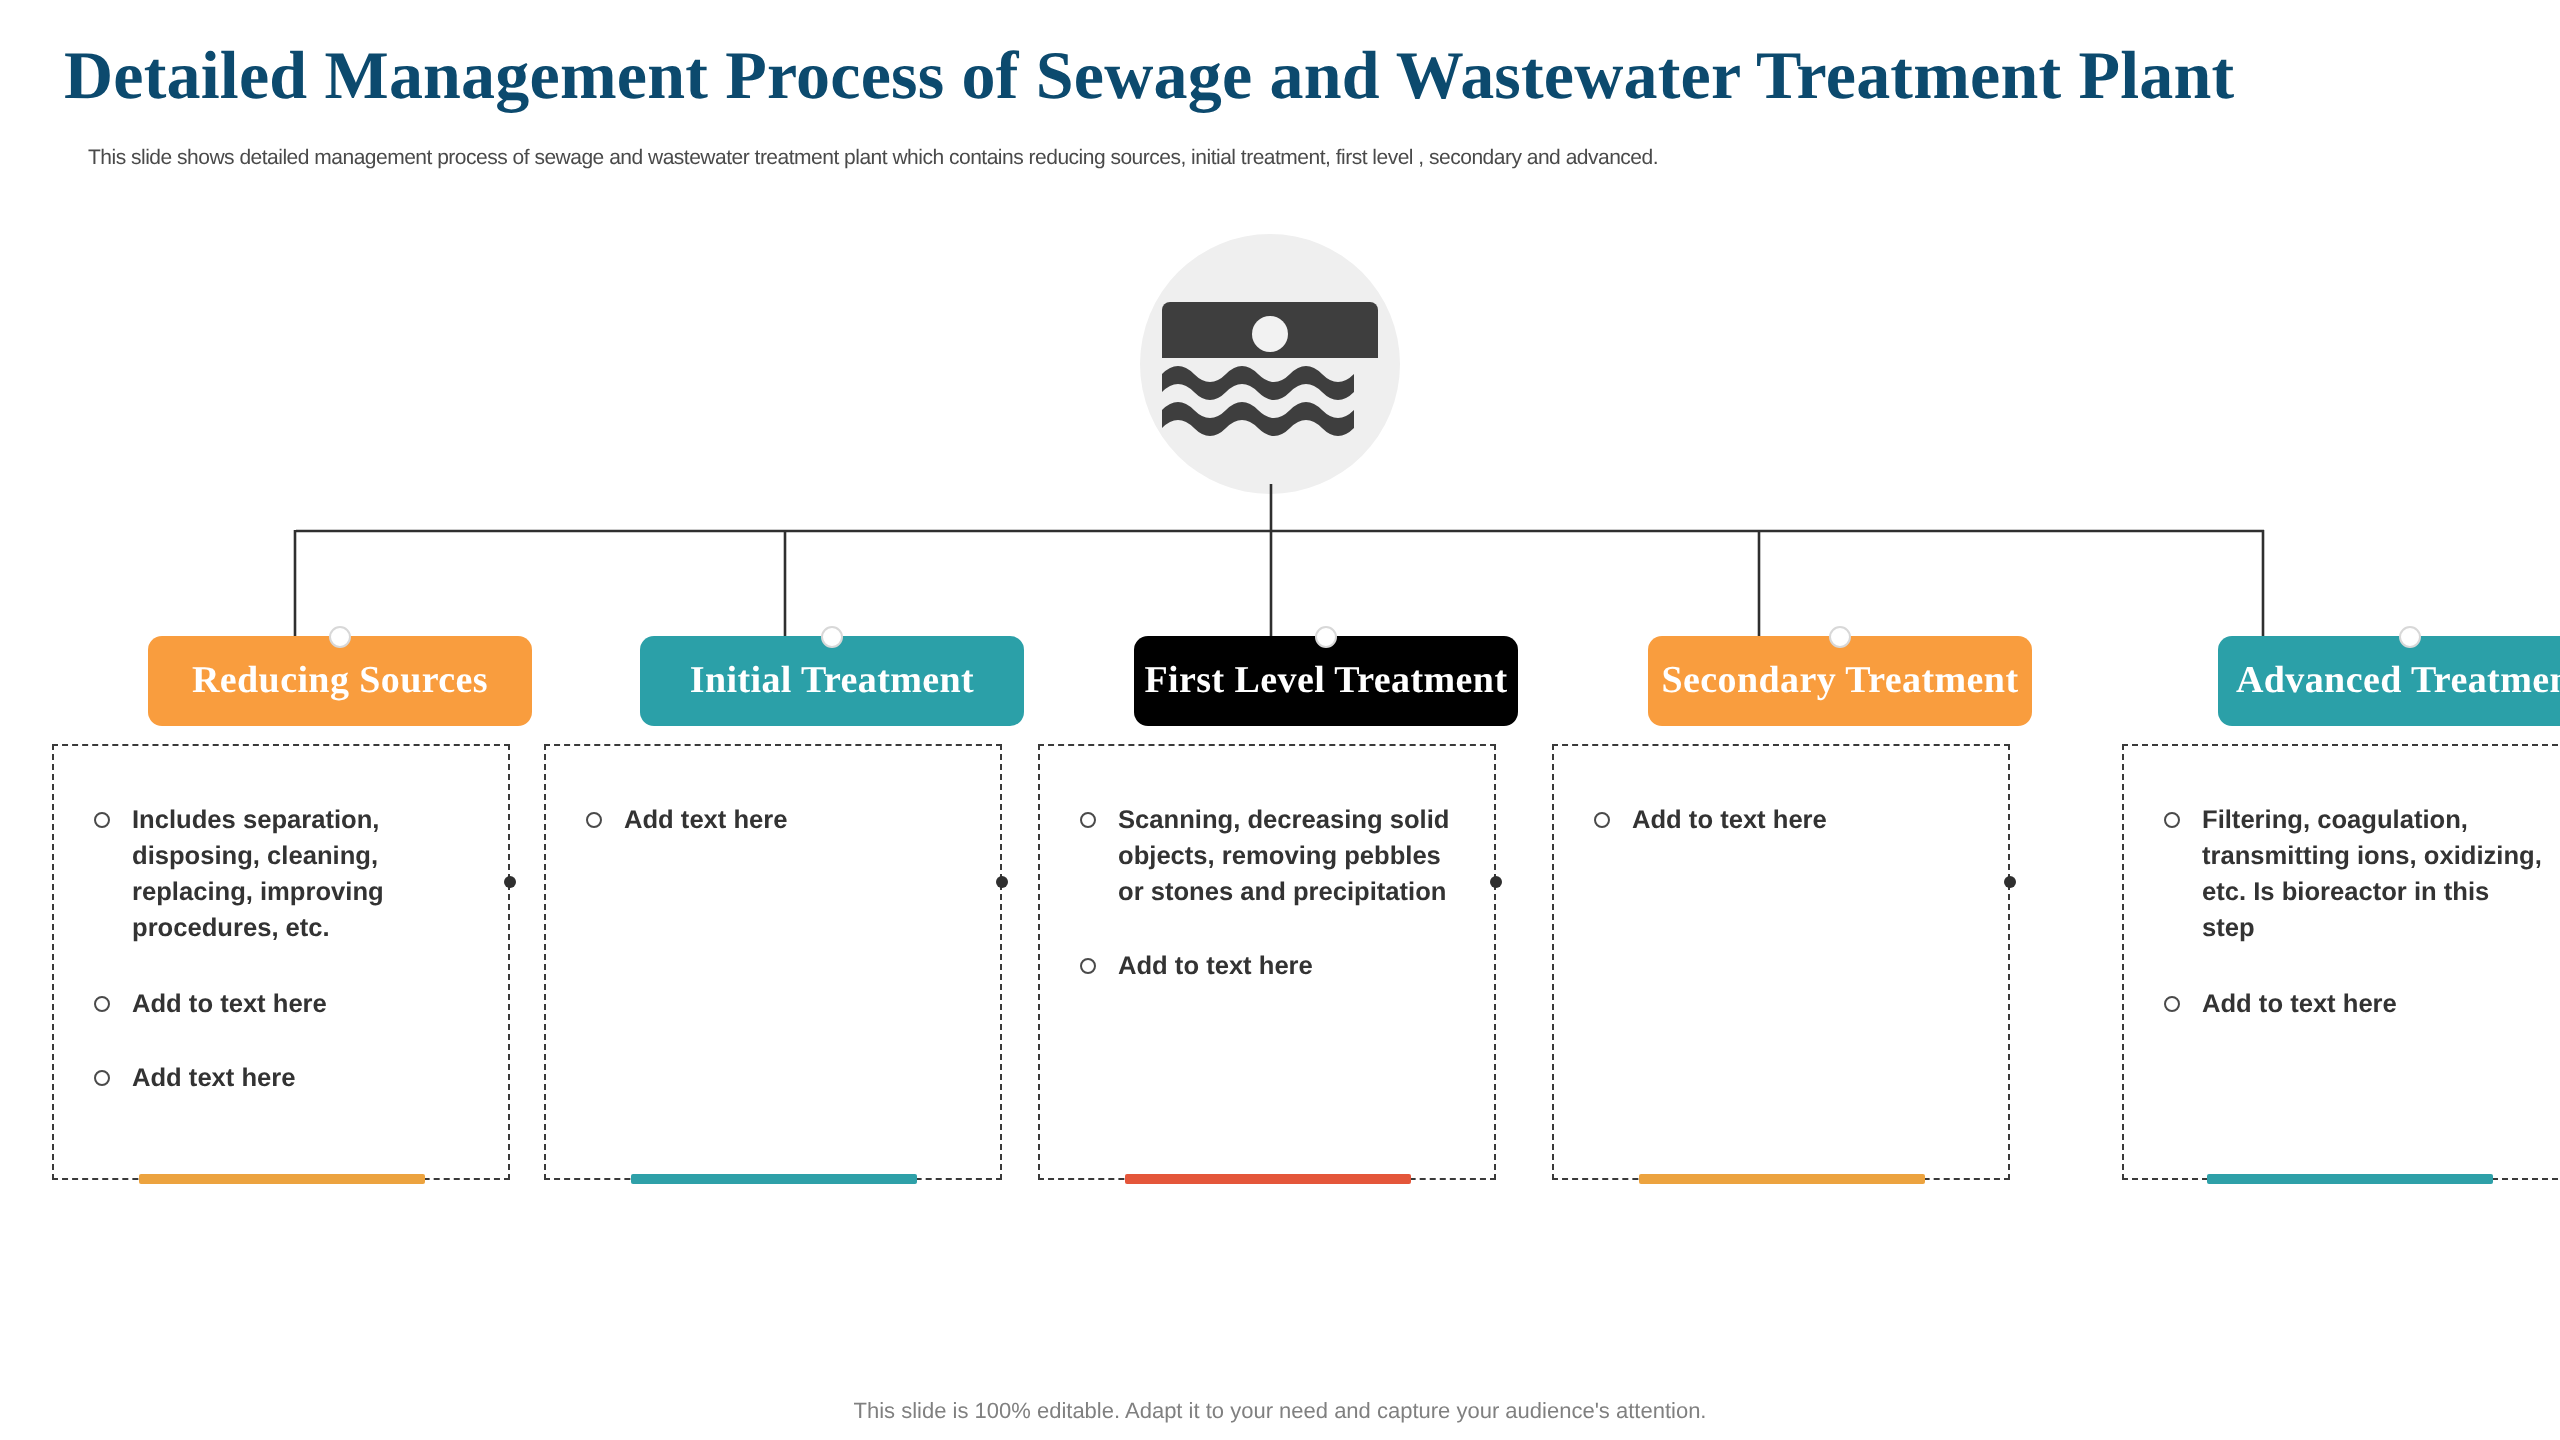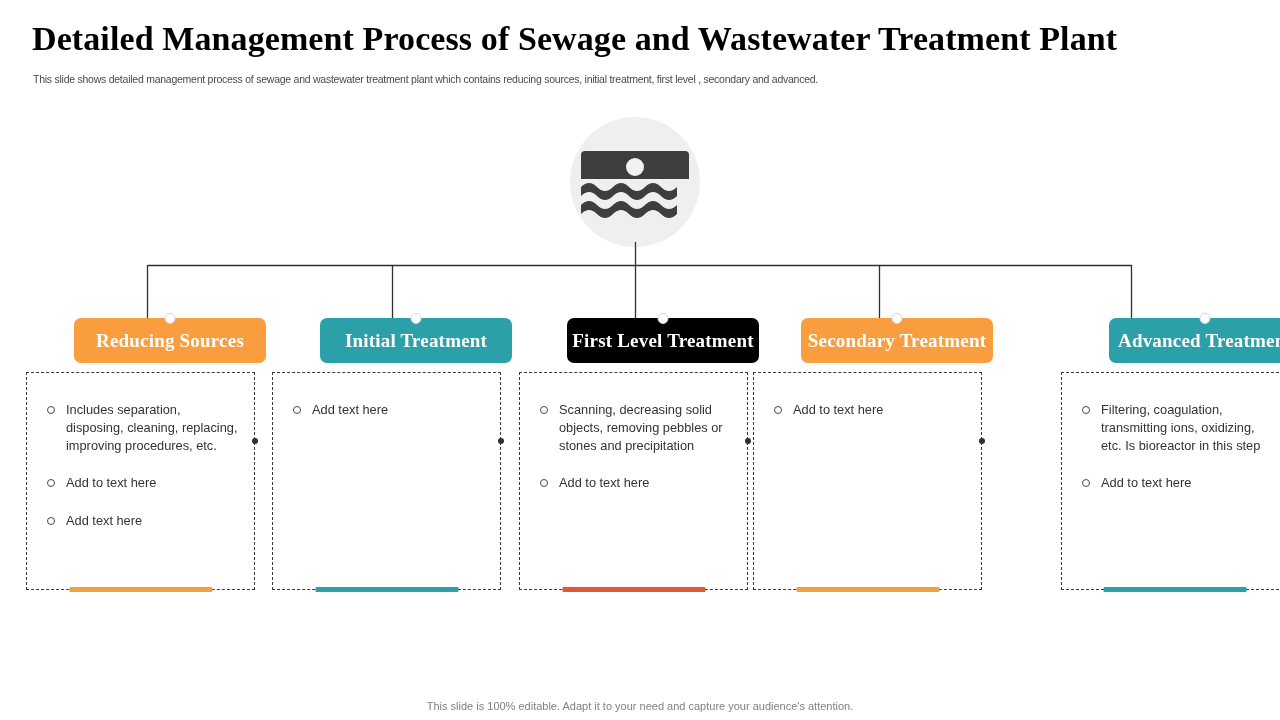--- a/index.html
+++ b/index.html
@@ -8,25 +8,25 @@
     background:#ffffff;
     font-family:"Liberation Sans", sans-serif;
     overflow:hidden;
   }
   .slide { position:relative; width:1280px; height:720px; background:#fff; }
 
   
   .title {
     position:absolute; left:32px; top:20px; width:1216px;
     font-family:"Liberation Serif", serif;
-    font-size:34px; font-weight:700; color:#000000;
+    font-size:34px; font-weight:700; color:#0c4a6e;
     letter-spacing:0.1px; white-space:nowrap;
   }
   .subtitle {
-    position:absolute; left:33px; top:73px; width:1180px;
+    position:absolute; left:44px; top:73px; width:1180px;
     font-size:10.5px; color:#4a4a4a; letter-spacing:-0.25px;
     white-space:nowrap;
   }
 
   
   .icon-circle {
     position:absolute; left:570px; top:117px;
     width:130px; height:130px; border-radius:50%;
     background:#efefef;
     display:flex; align-items:center; justify-content:center;
@@ -35,21 +35,21 @@
 
   
   .connectors { position:absolute; left:0; top:240px; width:1280px; height:110px; }
 
   
   .cols { position:absolute; left:0; top:318px; width:1280px; height:280px; }
   .col { position:absolute; top:0; width:240px; }
   .col.c0 { left:26px; }
   .col.c1 { left:272px; }
   .col.c2 { left:519px; }
-  .col.c3 { left:753px; }
+  .col.c3 { left:776px; }
   .col.c4 { left:1061px; }
 
   .banner {
     position:relative; height:45px; border-radius:7px;
     display:flex; align-items:center; justify-content:center;
     font-family:"Liberation Serif", serif;
     font-size:19px; font-weight:700; color:#ffffff;
     letter-spacing:0.2px; white-space:nowrap;margin-left:48px;
   }
   .banner .node {
@@ -62,21 +62,21 @@
     position:relative; margin-top:9px; height:218px;
     border:1px dashed #3a3a3a; background:#ffffff;
     padding:28px 14px 0 14px;
   }
   .body-box.w229 { width:229px; }
   .body-box.w228 { width:228px; }
 
   .bullets { list-style:none; }
   .bullets li {
     position:relative; padding-left:25px; margin-bottom:19px;
-    font-size:12.8px; line-height:1.42; color:#333333;
+    font-size:12.8px; line-height:1.42; color:#333333;font-weight:bold;
   }
   .bullets li::before {
     content:""; position:absolute; left:6px; top:5px;
     width:6px; height:6px; border-radius:50%;
     border:1px solid #4a4a4a; background:transparent;
   }
 
   .accent-bar {
     position:absolute; left:50%; transform:translateX(-50%);
     bottom:-3px; width:143px; height:5px; border-radius:1px;

